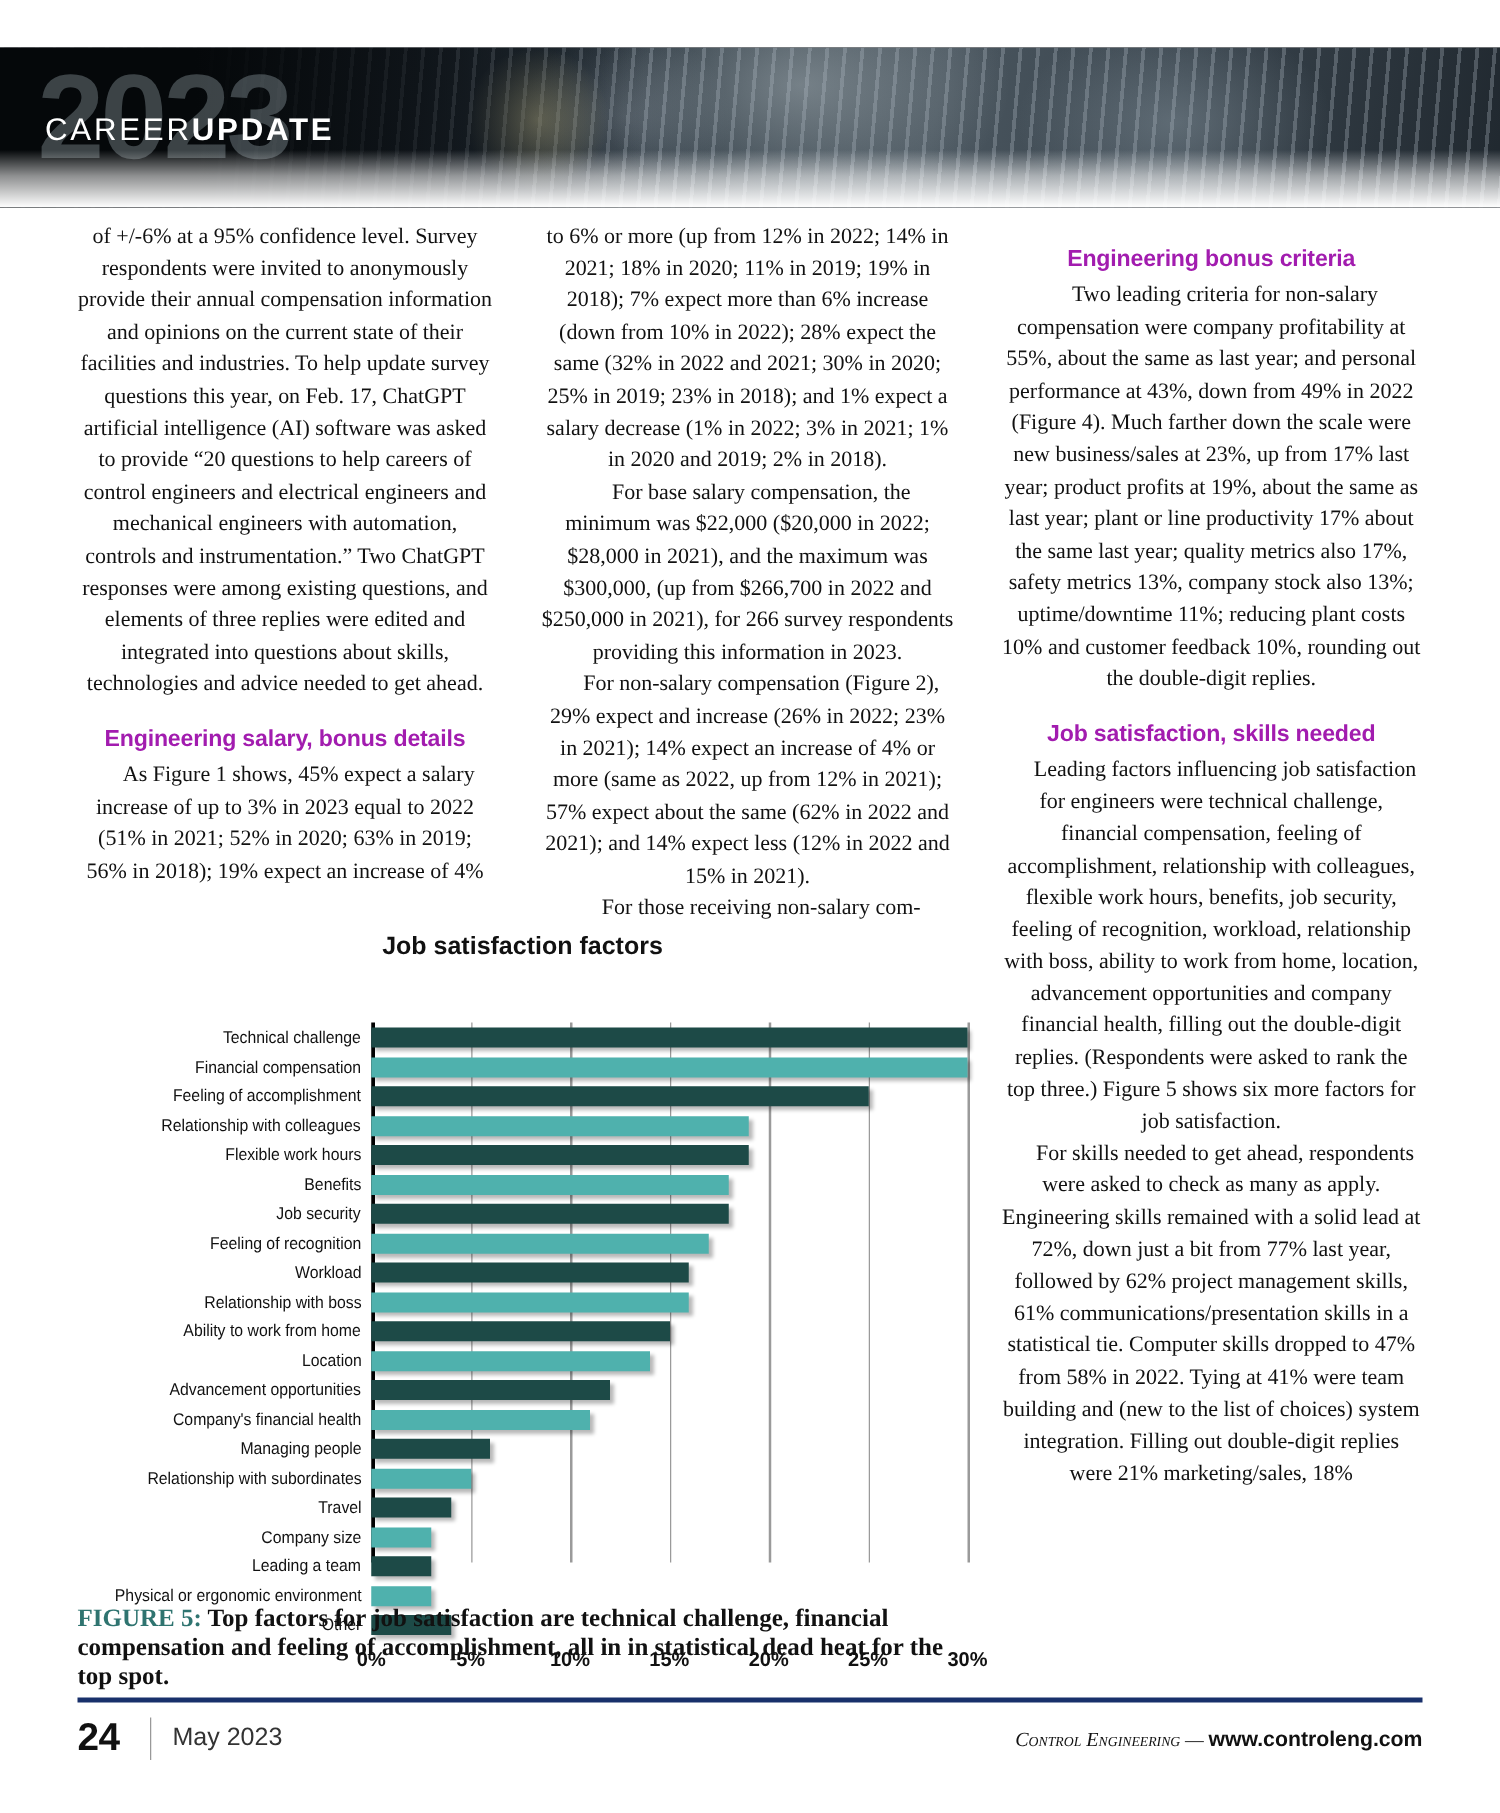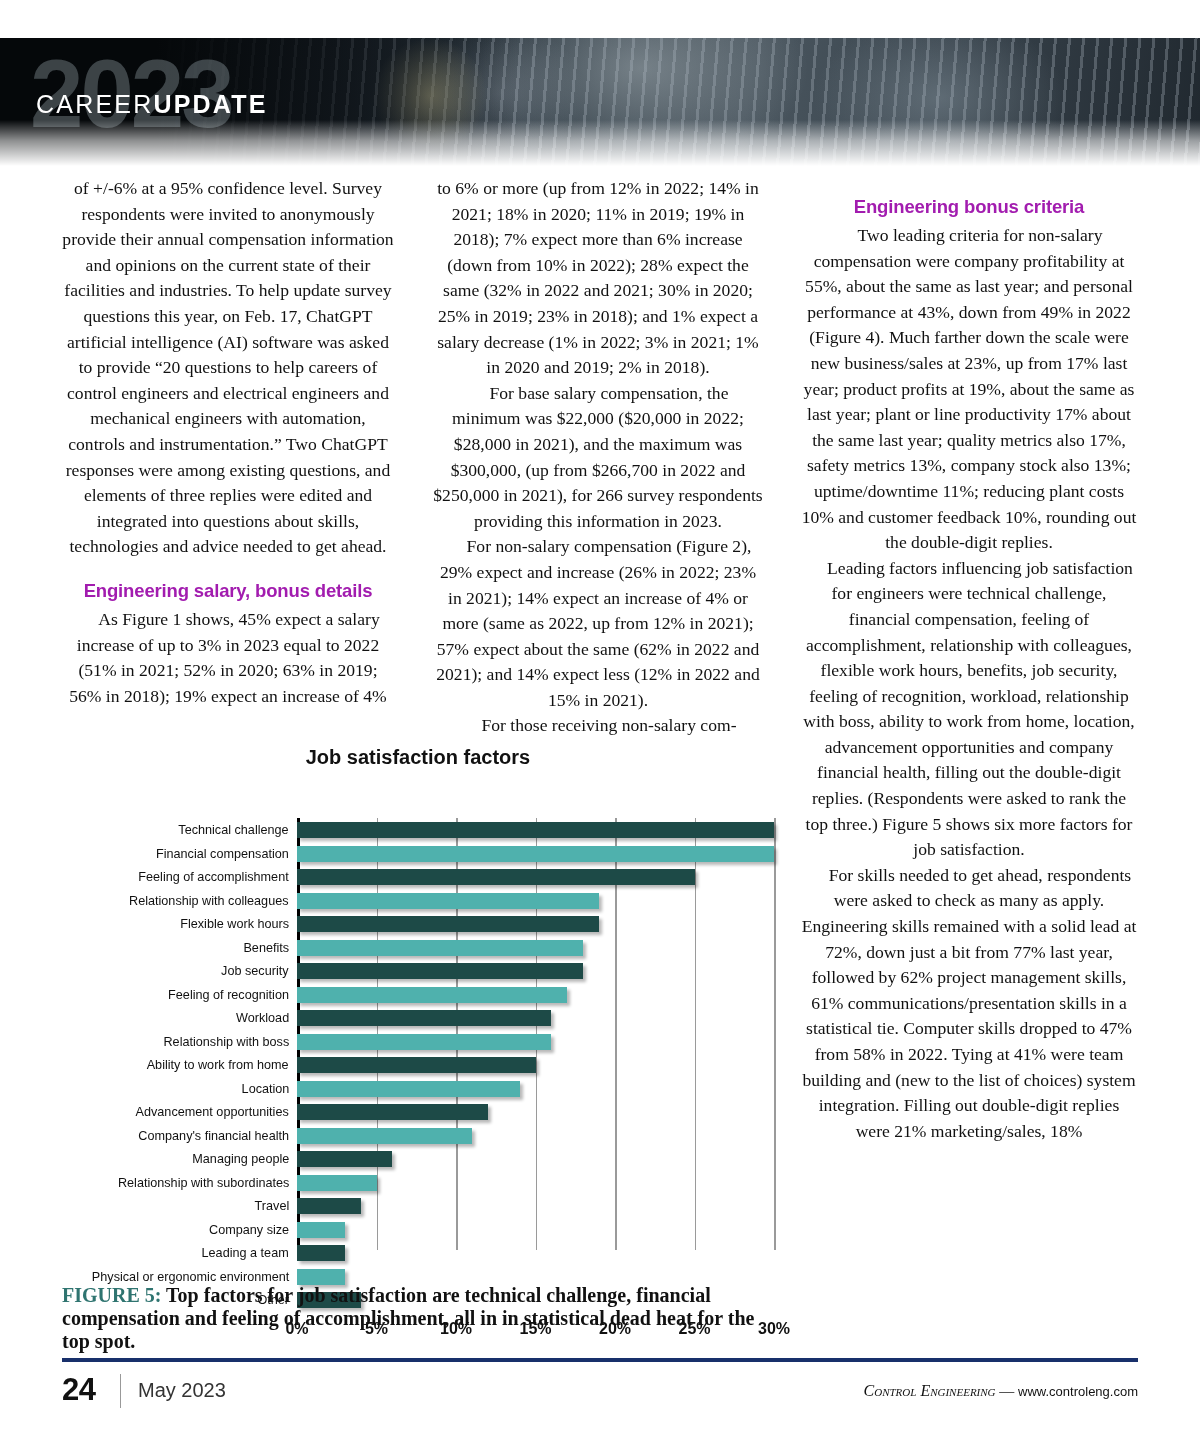--- a/index.html
+++ b/index.html
@@ -190,21 +190,21 @@
     font-family: "Liberation Sans", sans-serif;
     font-size: 20px; color: #333333;
   }
   .footer-right {
     position: absolute; right: 0; top: 12px;
     font-family: "Liberation Serif", serif;
     font-size: 15px; color: #111111;
     white-space: nowrap;
   }
   .footer-right .brand { font-variant: small-caps; font-style: italic; font-size: 16px; }
-  .footer-right .url { font-family: "Liberation Sans", sans-serif; font-weight: normal; font-size: 13px; }
+  .footer-right .url { font-family: "Liberation Sans", sans-serif; font-weight: bold; font-size: 17px; }
 </style>
 </head>
 <body>
 
 <div class="banner">
   <div class="banner-photo"></div>
   <div class="banner-dark-left"></div>
   <div class="banner-year">2023</div>
   <div class="banner-title"><span>CAREER</span><span class="bold">UPDATE</span></div>
   <div class="banner-fade-bottom"></div>
@@ -219,20 +219,21 @@
 <div class="col" id="col2">
   <p>to 6% or more (up from 12% in 2022; 14% in 2021; 18% in 2020; 11% in 2019; 19% in 2018); 7% expect more than 6% increase (down from 10% in 2022); 28% expect the same (32% in 2022 and 2021; 30% in 2020; 25% in 2019; 23% in 2018); and 1% expect a salary decrease (1% in 2022; 3% in 2021; 1% in 2020 and 2019; 2% in 2018).</p>
   <p class="indent">For base salary compensation, the minimum was $22,000 ($20,000 in 2022; $28,000 in 2021), and the maximum was $300,000, (up from $266,700 in 2022 and $250,000 in 2021), for 266 survey respondents providing this information in 2023.</p>
   <p class="indent">For non-salary compensation (Figure 2), 29% expect and increase (26% in 2022; 23% in 2021); 14% expect an increase of 4% or more (same as 2022, up from 12% in 2021); 57% expect about the same (62% in 2022 and 2021); and 14% expect less (12% in 2022 and 15% in 2021).</p>
   <p class="indent">For those receiving non-salary com-</p>
 </div>
 
 <div class="col" id="col3">
   <h2>Engineering bonus criteria</h2>
   <p class="indent">Two leading criteria for non-salary compensation were company profitability at 55%, about the same as last year; and personal performance at 43%, down from 49% in 2022 (Figure 4). Much farther down the scale were new business/sales at 23%, up from 17% last year; product profits at 19%, about the same as last year; plant or line productivity 17% about the same last year; quality metrics also 17%, safety metrics 13%, company stock also 13%; uptime/downtime 11%; reducing plant costs 10% and customer feedback 10%, rounding out the double-digit replies.</p>
+  <h2>Job satisfaction, skills needed</h2>
   <p class="indent">Leading factors influencing job satisfaction for engineers were technical challenge, financial compensation, feeling of accomplishment, relationship with colleagues, flexible work hours, benefits, job security, feeling of recognition, workload, relationship with boss, ability to work from home, location, advancement opportunities and company financial health, filling out the double-digit replies. (Respondents were asked to rank the top three.) Figure 5 shows six more factors for job satisfaction.</p>
   <p class="indent">For skills needed to get ahead, respondents were asked to check as many as apply. Engineering skills remained with a solid lead at 72%, down just a bit from 77% last year, followed by 62% project management skills, 61% communications/presentation skills in a statistical tie. Computer skills dropped to 47% from 58% in 2022. Tying at 41% were team building and (new to the list of choices) system integration. Filling out double-digit replies were 21% marketing/sales, 18%</p>
 </div>
 
 <div class="figure">
   <div class="chart-title">Job satisfaction factors</div>
   <div class="plot-wrap">
     <div id="gridlines">
         <div class="gridline" style="left: 314.5px;"></div>
         <div class="gridline" style="left: 394px;"></div>

